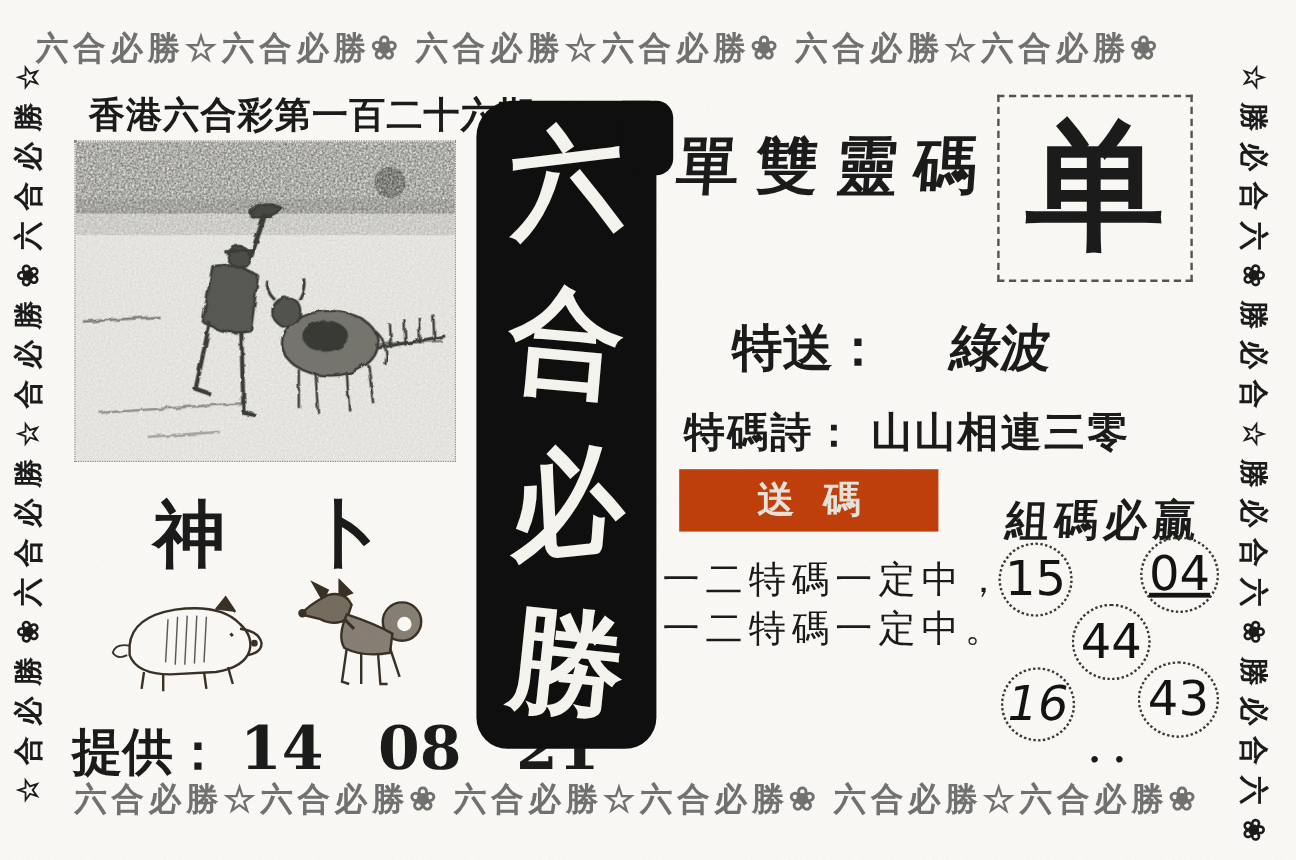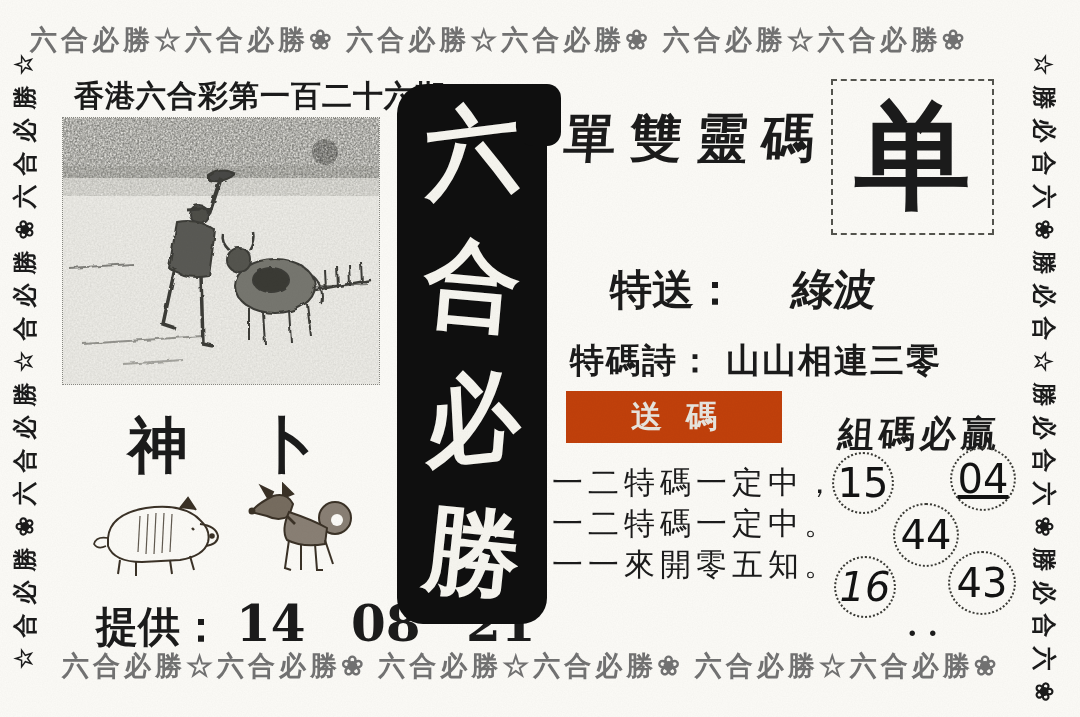--- a/index.html
+++ b/index.html
@@ -35,21 +35,21 @@
   .photo-frame { left:62px; top:117px; width:318px; height:268px;
     border:1px dotted #8a8a84; background:#f2f1ec; }
 
   
   .divine { left:128px; top:406px; font-size:60px; font-weight:bold; letter-spacing:68px; white-space:nowrap; }
   .pig-wrap { left:84px; top:490px; }
   .dog-wrap { left:243px; top:482px; }
 
   
   .provide { left:60px; top:594px; white-space:nowrap; }
-  .provide .lbl { font-size:42px; font-weight:bold;margin-left:36px; }
+  .provide .lbl { font-size:42px; font-weight:bold; }
   .provide .nums { font-size:50px; font-weight:bold; font-family:"DejaVu Serif",serif; word-spacing:28px; margin-left:14px; }
 
   
   .banner { left:397px; top:84px; width:150px; height:540px;
     background:#101010; border-radius:30px 6px 26px 26px; }
   .banner::before { content:""; position:absolute; top:0; right:-14px;
     width:44px; height:62px; background:#101010; border-radius:2px 14px 14px 16px; }
   .banner-chars { position:absolute; inset:0; display:flex; flex-direction:column;
     align-items:center; justify-content:space-evenly;
     color:#f7f6f0; font-size:96px; font-weight:bold; }
@@ -266,21 +266,20 @@
   <span>特碼詩：</span><span class="val">山山相連三零</span>
 </div>
 
 <div class="abs send-bar">送碼</div>
 
 <div class="abs group-title">組碼必贏</div>
 
 <div class="abs verse">
   <div>一二特碼一定中，</div>
   <div>一二特碼一定中。</div>
-  <div>一一來開零五知。</div>
 </div>
 
 <div class="abs num-circle c15">15</div>
 <div class="abs num-circle c04">04</div>
 <div class="abs num-circle c44">44</div>
 <div class="abs num-circle c16">16</div>
 <div class="abs num-circle c43">43</div>
 <div class="abs group-dots">..</div>
 
 <svg class="noise" width="1080" height="717">

